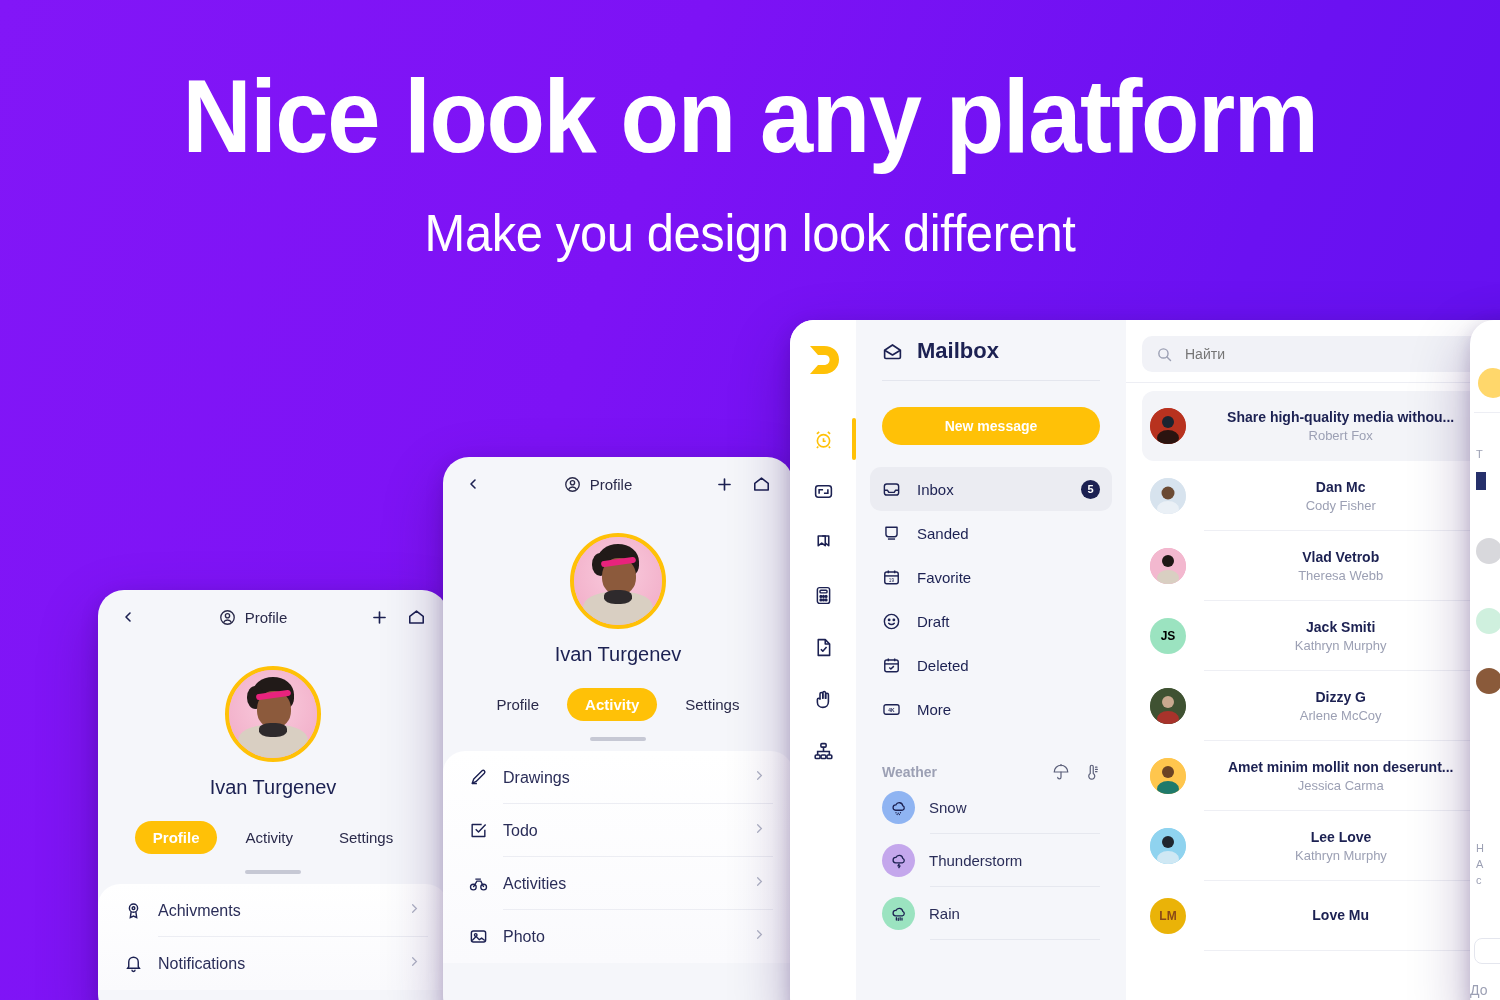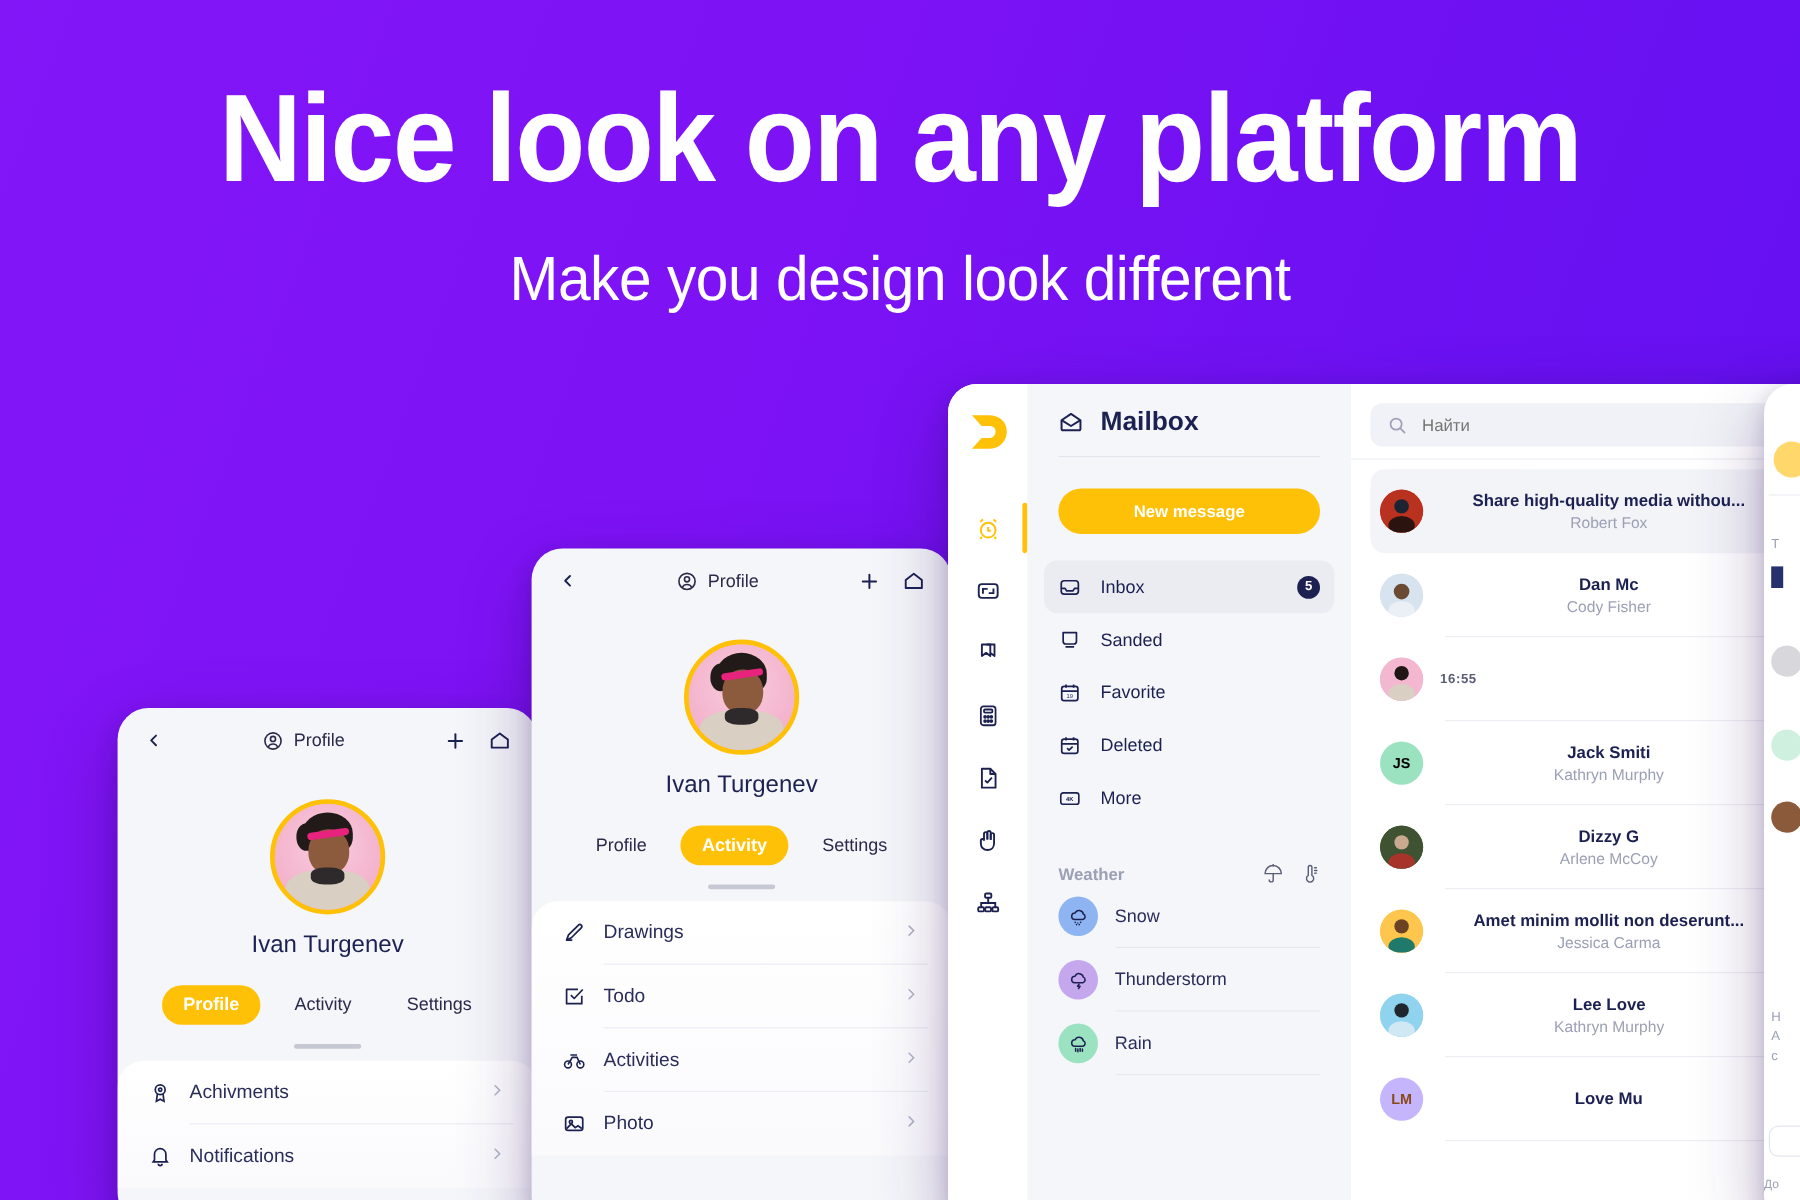--- a/index.html
+++ b/index.html
@@ -430,20 +430,31 @@
               <rect x="3.5" y="5" width="17" height="15" rx="2.5"></rect>
               <path d="M3.5 10h17"></path>
               <path d="M8 3v3.5M16 3v3.5"></path>
               <text x="12" y="17.5" font-size="6" fill="currentColor" stroke="none" text-anchor="middle" font-family="sans-serif">19</text>
             </svg>
         </span>
         <span class="lb">Favorite</span>
       </div>
       <div class="mnav-item">
         <span style="display:flex">
+          <svg width="19" height="19" viewBox="0 0 24 24" fill="none" stroke="currentColor" stroke-width="1.8" stroke-linecap="round">
+              <circle cx="12" cy="12" r="9"></circle>
+              <circle cx="9" cy="10" r=".9" fill="currentColor"></circle>
+              <circle cx="15" cy="10" r=".9" fill="currentColor"></circle>
+              <path d="M8.5 14.2a4.5 4.5 0 0 0 7 0"></path>
+            </svg>
+        </span>
+        <span class="lb">Draft</span>
+      </div>
+      <div class="mnav-item">
+        <span style="display:flex">
           <svg width="19" height="19" viewBox="0 0 24 24" fill="none" stroke="currentColor" stroke-width="1.8" stroke-linejoin="round">
               <rect x="3.5" y="5" width="17" height="15" rx="2.5"></rect>
               <path d="M3.5 10h17"></path>
               <path d="M8 3v3.5M16 3v3.5"></path>
               <polyline points="9.2 14.5 11.2 16.5 15 12.8"></polyline>
             </svg>
         </span>
         <span class="lb">Deleted</span>
       </div>
       <div class="mnav-item">
@@ -553,20 +564,24 @@
       </div>
 
       <div class="mrow">
         <span class="av" style="background:#F0A8C4">
           <svg width="36" height="36" viewBox="0 0 36 36">
               <circle cx="18" cy="18" r="18" fill="#F3B8CF"></circle>
               <circle cx="18" cy="13" r="6" fill="#1F1715"></circle>
               <ellipse cx="18" cy="30" rx="11" ry="8" fill="#D9CFC2"></ellipse>
             </svg>
         </span>
+        <span class="mbody">
+          <span class="msub" style="display:block">Vlad Vetrob</span>
+          <span class="msnd" style="display:block">Theresa Webb</span>
+        </span>
         <span class="mmeta">
           <span class="mtime">16:55</span>
 
         </span>
       </div>
 
       <div class="mrow">
         <span class="av" style="background:#9BE3C0;color:#000000">
             <span>JS</span>
           </span>
@@ -628,21 +643,21 @@
           <span class="msub" style="display:block">Lee Love</span>
           <span class="msnd" style="display:block">Kathryn Murphy</span>
         </span>
         <span class="mmeta">
           <span class="mtime">11:25</span>
 
         </span>
       </div>
 
       <div class="mrow">
-        <span class="av" style="background:#c4b5fd;color:#8A4A17">
+        <span class="av" style="background:#eab308;color:#8A4A17">
             <span>LM</span>
           </span>
         <span class="mbody">
           <span class="msub" style="display:block">Love Mu</span>
           <span class="msnd" style="display:block"></span>
         </span>
         <span class="mmeta">
           <span class="mtime">10:25</span>
         </span>
       </div>
@@ -653,14 +668,14 @@
 <div class="card" id="peek-panel">
   <div class="peek-av" style="left:8px;top:48px;width:30px;height:30px;background:#FFD76B"></div>
   <div style="position:absolute;left:4px;top:92px;width:40px;height:1px;background:#EDEEF4"></div>
   <div style="position:absolute;left:6px;top:128px;font-size:11px;color:#9CA0B4">Т</div>
   <div style="position:absolute;left:6px;top:152px;width:10px;height:18px;background:#26306B"></div>
   <div class="peek-av" style="left:6px;top:218px;width:26px;height:26px;background:#D8D8DC"></div>
   <div class="peek-av" style="left:6px;top:288px;width:26px;height:26px;background:#CFF0DE"></div>
   <div class="peek-av" style="left:6px;top:348px;width:26px;height:26px;background:#8A5A3A"></div>
   <div style="position:absolute;left:6px;top:520px;font-size:11px;color:#9CA0B4;line-height:16px">Н<br>А<br>с</div>
   <div style="position:absolute;left:4px;top:618px;width:34px;height:26px;border:1px solid #E4E6EE;border-radius:8px"></div>
-  <div style="position:absolute;left:0;top:662px;font-size:10px;color:#9CA0B4">До</div>
+  <div style="position:absolute;left:0;top:662px;font-size:14px;color:#9CA0B4">До</div>
 </div>
 
 </body></html>

